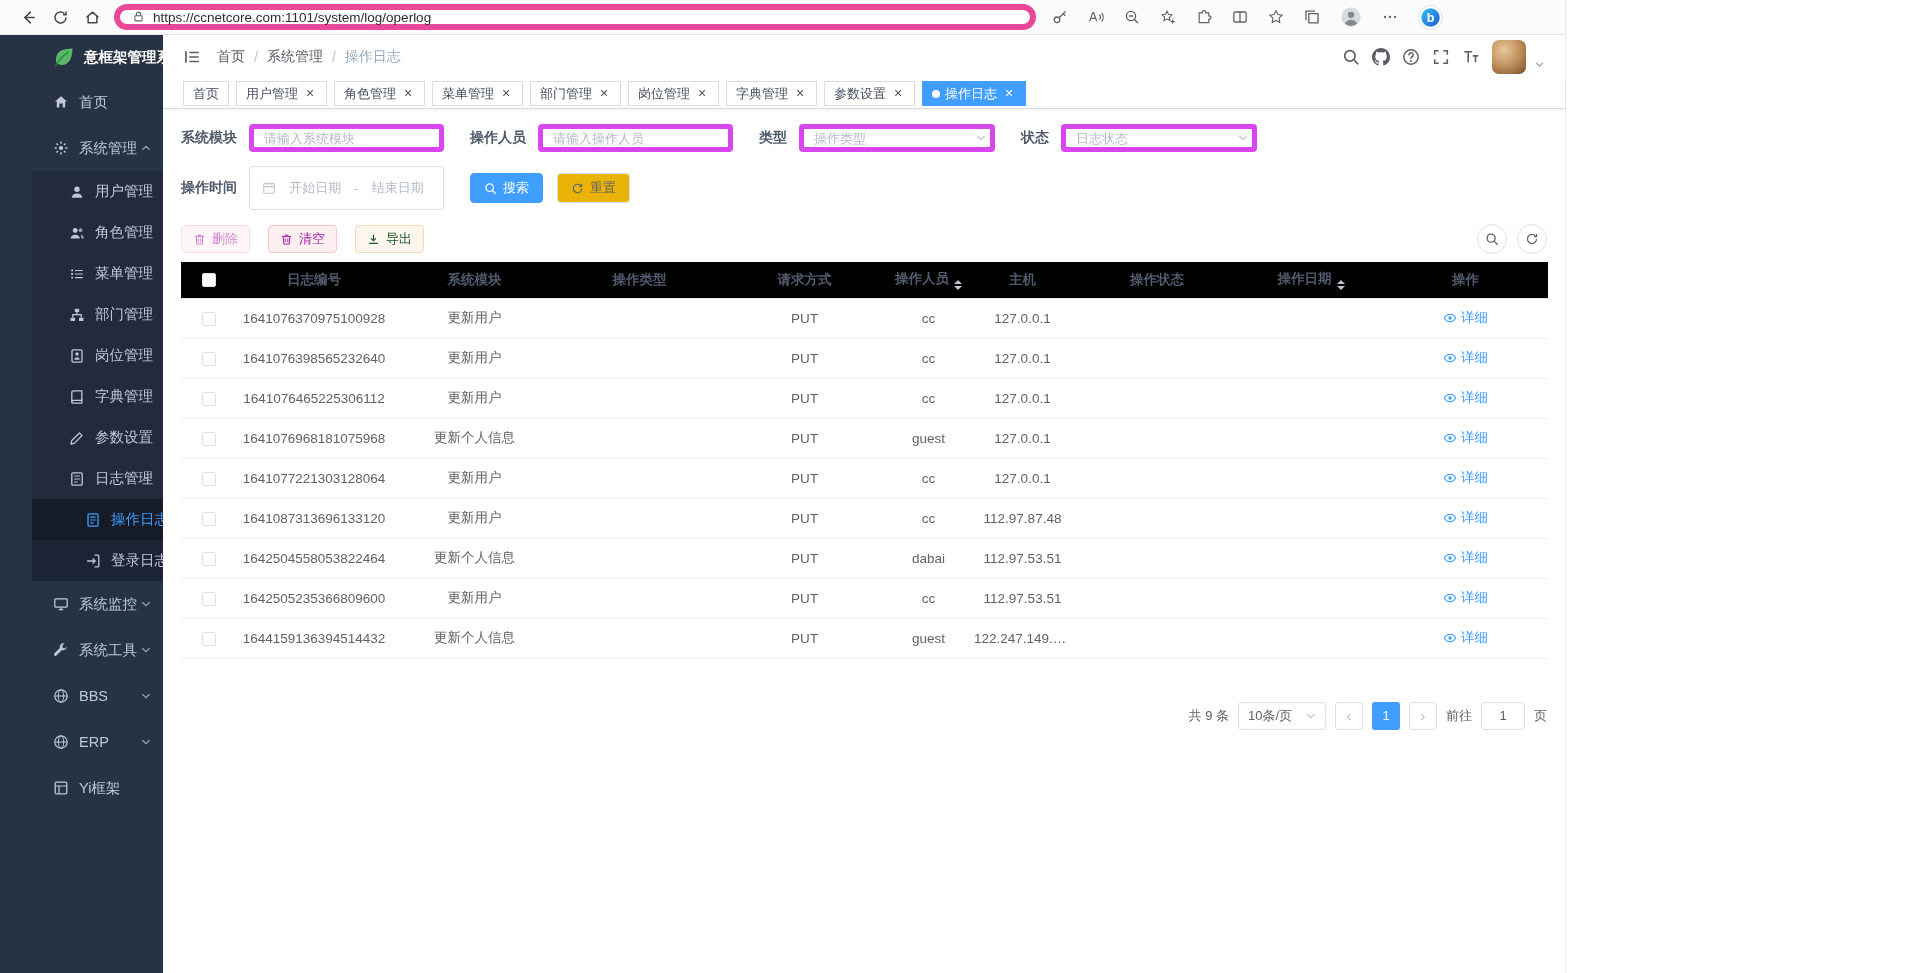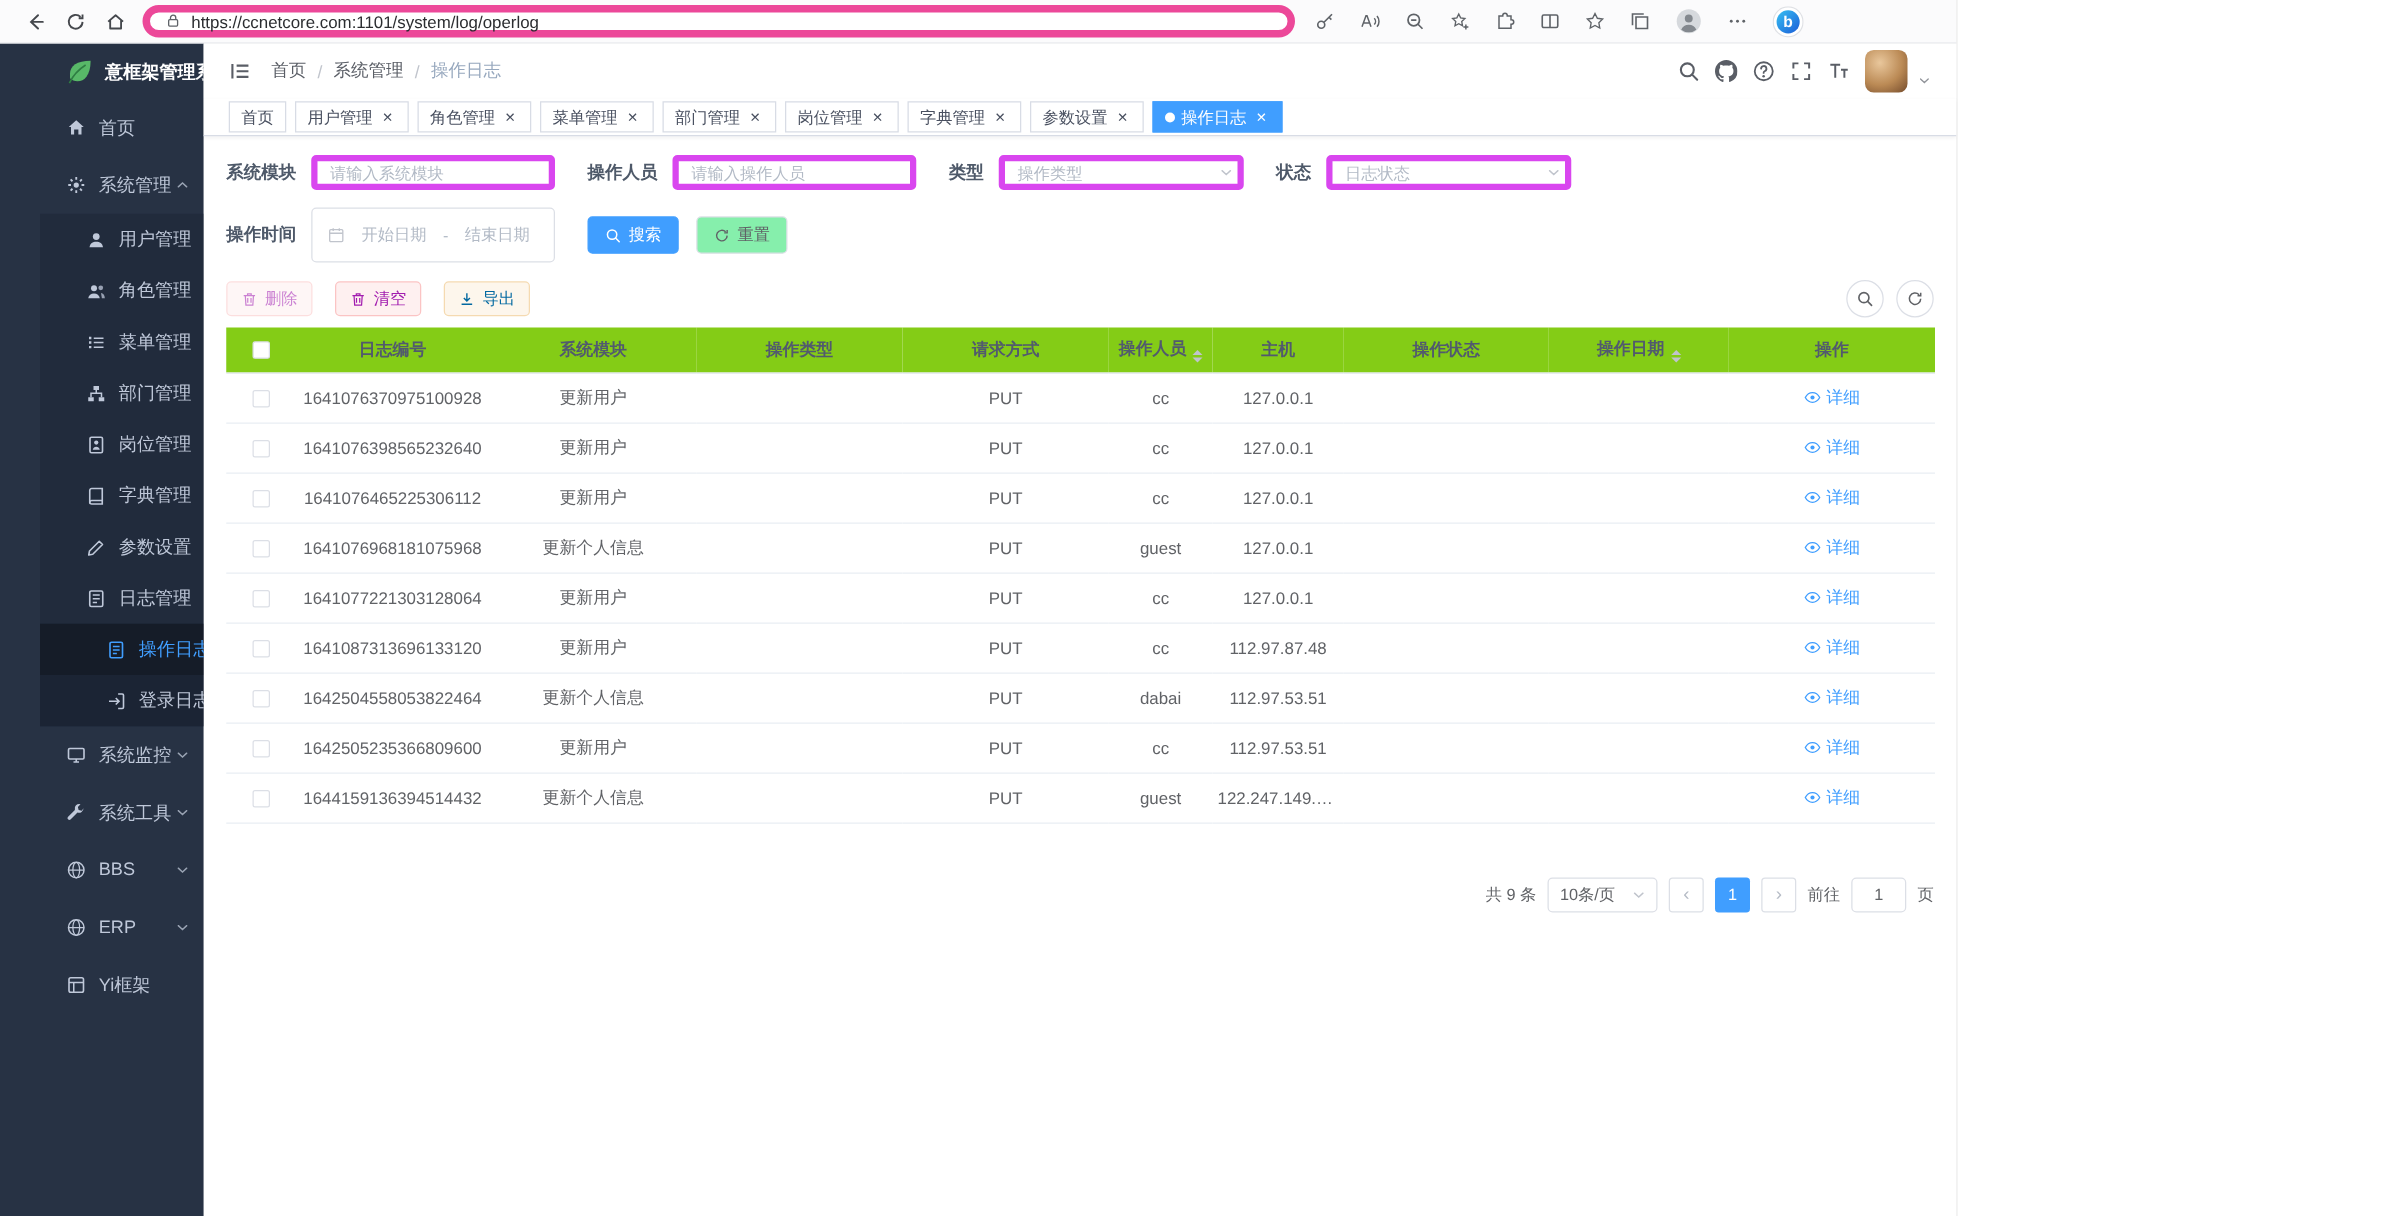--- a/index.html
+++ b/index.html
@@ -69,37 +69,37 @@
   .f-input::placeholder { color:#b2bac6; }
   .f-select { position:relative; width:196px; }
   .f-select .f-input { width:100%; padding-right:26px; cursor:pointer; }
   .sel-caret { position:absolute; right:8px; top:50%; transform:translateY(-50%); color:#c0c4cc; display:inline-flex; pointer-events:none; }
   .sel-caret svg { width:12px; height:12px; }
   .daterange { width:195px; height:44px; border:1px solid #dcdfe6; border-radius:4px; display:flex; align-items:center; padding:0 12px; gap:6px; color:#b2bac6; font-size:13px; cursor:pointer; }
   .daterange .ico svg { width:14px; height:14px; color:#c0c4cc; }
   .dr-txt { flex:1; text-align:center; white-space:nowrap; }
   .dr-sep { color:#b2bac6; }
 
-  .btn { height:30px; border-radius:4px; border:1px solid #dcdfe6; background:#86efac; color:#606266; font-size:13px; display:inline-flex; align-items:center; gap:6px; padding:0 13px; cursor:pointer; font-family:inherit; white-space:nowrap; }
+  .btn { height:30px; border-radius:4px; border:1px solid #dcdfe6; background:#eab308; color:#606266; font-size:13px; display:inline-flex; align-items:center; gap:6px; padding:0 13px; cursor:pointer; font-family:inherit; white-space:nowrap; }
   .btn svg { width:13px; height:13px; }
   .btn-primary { background:#409eff; border-color:#409eff; color:#fff; }
   .btn-sm { height:28px; padding:0 11px; font-size:13px; }
   .btn-danger-plain { background:#fef0f0; border-color:#fbc4c4; color:#a21caf; }
-  .btn-warning-plain { background:#fdf6ec; border-color:#f5dab1; color:#0369a1; }
+  .btn-warning-plain { background:#fdf6ec; border-color:#f5dab1; color:#14532d; }
   .btn-disabled { opacity:.55; cursor:not-allowed; }
   .ml14 { margin-left:14px; } .ml18 { margin-left:18px; }
 
   .toolbar { display:flex; align-items:center; margin-bottom:8px; }
   .tool-circles { margin-left:auto; display:flex; gap:10px; }
   .circle-btn { width:30px; height:30px; border-radius:50%; border:1px solid #dcdfe6; background:#fff; color:#606266; display:flex; align-items:center; justify-content:center; cursor:pointer; }
   .circle-btn svg { width:14px; height:14px; }
 
   
   table { width:100%; border-collapse:collapse; table-layout:fixed; font-size:13.5px; color:#606266; }
-  thead th { background:#84cc16; color:#515a6e; font-weight:700; height:36px; text-align:center; border-bottom:1px solid #dfe6ec; padding:0 4px; }
+  thead th { background:#000000; color:#515a6e; font-weight:700; height:36px; text-align:center; border-bottom:1px solid #dfe6ec; padding:0 4px; }
   tbody td { height:40px; text-align:center; border-bottom:1px solid #e9eef3; padding:0 4px; overflow:hidden; white-space:nowrap; text-overflow:ellipsis; }
   .cb { display:inline-block; width:14px; height:14px; border:1px solid #dcdfe6; border-radius:2px; background:#fff; vertical-align:middle; cursor:pointer; }
   .sorter { display:inline-flex; flex-direction:column; gap:2px; margin-left:5px; vertical-align:-1px; cursor:pointer; }
   .sorter i { width:0; height:0; border:4px solid transparent; display:block; }
   .sorter .up { border-bottom-color:#c0c4cc; border-top-width:0; }
   .sorter .dn { border-top-color:#c0c4cc; border-bottom-width:0; }
   .detail { color:#409eff; display:inline-flex; align-items:center; gap:4px; cursor:pointer; text-decoration:none; }
   .detail svg { width:14px; height:14px; }
 
   

